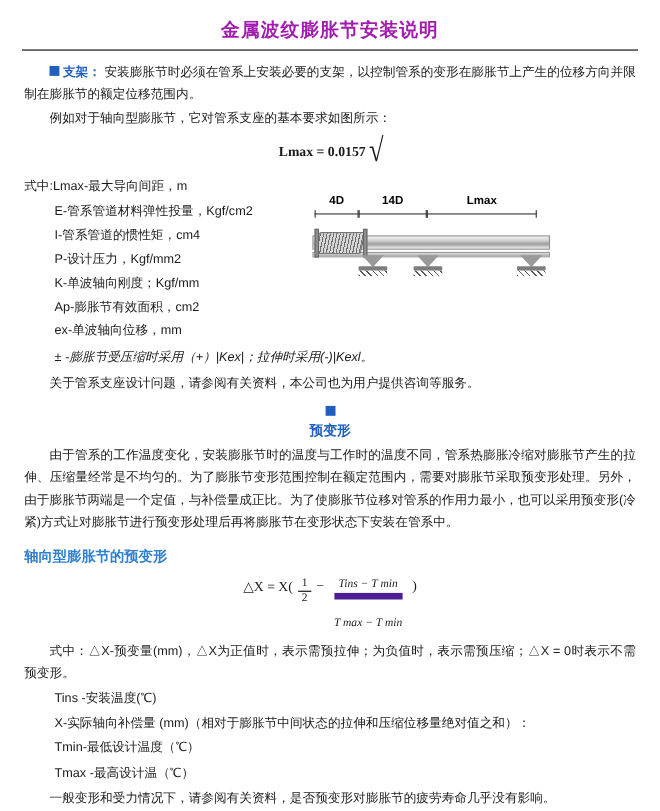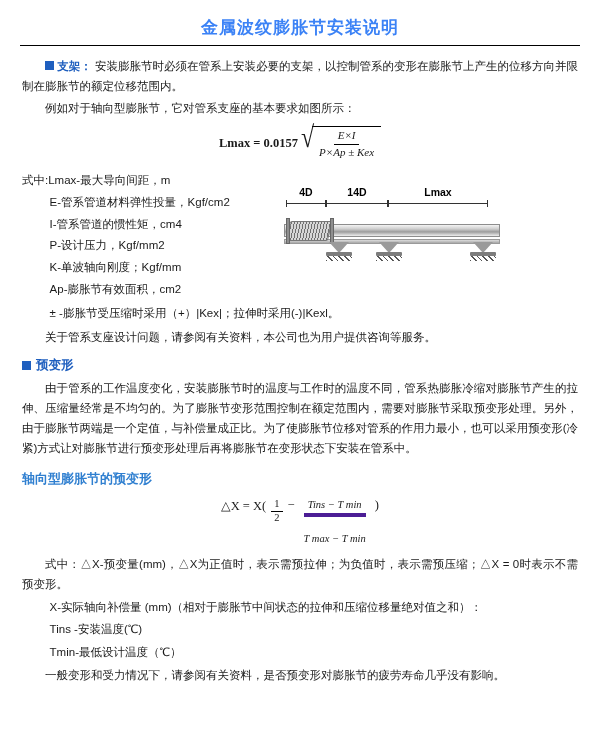--- a/index.html
+++ b/index.html
@@ -20,39 +20,40 @@
     height: 737px;
     padding: 0;
     box-sizing: border-box;
   }
   .doc-title {
     text-align: center;
     font-size: 17px;
     font-weight: bold;
     letter-spacing: 1px;
     margin: 16px 0 4px 0;
-    color: #3b82f6;
+    color: #a21caf;
   }
   .title-rule {
     width: 560px;
     height: 1px;
     background: #000;
     margin: 6px auto 10px auto;
   }
   .content {
     padding: 0 22px;
   }
   .sec-head {
     color: #1f5fbf;
     font-size: 12.5px;
     font-weight: bold;
     margin: 10px 0 4px 0;
     display: flex;
     align-items: center;
     gap: 5px;
+    flex-direction: column;
   }
   .blue-square {
     display: inline-block;
     width: 9px;
     height: 9px;
     background: #1f5fbf;
     flex: none;
   }
   .para {
     font-size: 11.5px;
@@ -285,21 +286,21 @@
   .half .d { padding: 0 3px; }
   .bigfrac {
     display: inline-flex;
     flex-direction: column;
     align-items: center;
     font-size: 10.5px;
     font-style: italic;
     line-height: 1.3;
     margin: 0 3px;
   }
-  .bigfrac .n { border-bottom: 4px solid #4c1d95; padding: 0 4px 1px 4px; white-space: nowrap; }
+  .bigfrac .n { border-bottom: 6px solid #4c1d95; padding: 0 4px 1px 4px; white-space: nowrap; }
   .bigfrac .d { padding: 1px 4px 0 4px; white-space: nowrap; margin-top: 14px; }
   .sub-head {
     color: #2f7fd0;
     font-size: 13px;
     font-weight: bold;
     margin: 12px 0 2px 0;
   }
   .small-list {
     font-size: 11.5px;
     line-height: 1.95;
@@ -322,39 +323,34 @@
       <span>安装膨胀节时必须在管系上安装必要的支架，以控制管系的变形在膨胀节上产生的位移方向并限制在膨胀节的额定位移范围内。</span>
     </div>
 
     <div class="para">例如对于轴向型膨胀节，它对管系支座的基本要求如图所示：</div>
 
     <div class="formula-box">
       <div class="formula">
         <span>Lmax = 0.0157</span>
         <span class="radical">
           <span class="sign">√</span>
-          <span class="body">
-            <span class="frac">
-              <span class="num">E×I</span>
-              <span class="den">P×Ap ± Kex</span>
-            </span>
-          </span>
         </span>
       </div>
     </div>
 
     <div class="mid-block">
       <div class="mid-left">
         <div class="defs">
           <div class="row">式中:Lmax-最大导向间距，m</div>
           <div class="row ind">E-管系管道材料弹性投量，Kgf/cm2</div>
           <div class="row ind">I-管系管道的惯性矩，cm4</div>
           <div class="row ind">P-设计压力，Kgf/mm2</div>
           <div class="row ind">K-单波轴向刚度；Kgf/mm</div>
           <div class="row ind">Ap-膨胀节有效面积，cm2</div>
+          <div class="row ind">ex-单波轴向位移，mm</div>
         </div>
       </div>
 
       <div class="mid-right">
         <div class="dim-row">
           <span class="dim-seg s1">4D</span>
           <span class="dim-seg s2">14D</span>
           <span class="dim-seg s3">Lmax</span>
         </div>
         <div class="dim-ticks">
@@ -380,21 +376,21 @@
           </div>
           <div class="support" style="left:186px;">
             <div class="cone"></div>
               <div class="base"></div>
               <div class="hatch"></div>
           </div>
         </div>
       </div>
     </div>
 
-    <div class="defs" style="margin-top:0;">
+    <div class="defs" style="margin-top:0;font-style:italic;">
       <div class="row ind">± -膨胀节受压缩时采用（+）|Kex|；拉伸时采用(-)|Kexl。</div>
     </div>
 
     <div class="para">关于管系支座设计问题，请参阅有关资料，本公司也为用户提供咨询等服务。</div>
 
     <div class="sec-head">
       <span class="blue-square"></span>
       <span>预变形</span>
     </div>
     <div class="para">由于管系的工作温度变化，安装膨胀节时的温度与工作时的温度不同，管系热膨胀冷缩对膨胀节产生的拉伸、压缩量经常是不均匀的。为了膨胀节变形范围控制在额定范围内，需要对膨胀节采取预变形处理。另外，由于膨胀节两端是一个定值，与补偿量成正比。为了使膨胀节位移对管系的作用力最小，也可以采用预变形(冷紧)方式让对膨胀节进行预变形处理后再将膨胀节在变形状态下安装在管系中。</div>
@@ -413,21 +409,22 @@
           <span class="n">Tins − T min</span>
           <span class="d">T max − T min</span>
         </span>
         <span>)</span>
       </div>
     </div>
 
     <div class="para">式中：△X-预变量(mm)，△X为正值时，表示需预拉伸；为负值时，表示需预压缩；△X = 0时表示不需预变形。</div>
 
     <div class="small-list">
+      <div>Tins -安装温度(℃)</div>
       <div>X-实际轴向补偿量 (mm)（相对于膨胀节中间状态的拉伸和压缩位移量绝对值之和）：</div>
-      <div>Tins -安装温度(℃)</div>
       <div>Tmin-最低设计温度（℃）</div>
+      <div>Tmax -最高设计温（℃）</div>
     </div>
 
     <div class="para">一般变形和受力情况下，请参阅有关资料，是否预变形对膨胀节的疲劳寿命几乎没有影响。</div>
 
   </div>
 </div>
 
 </body></html>

